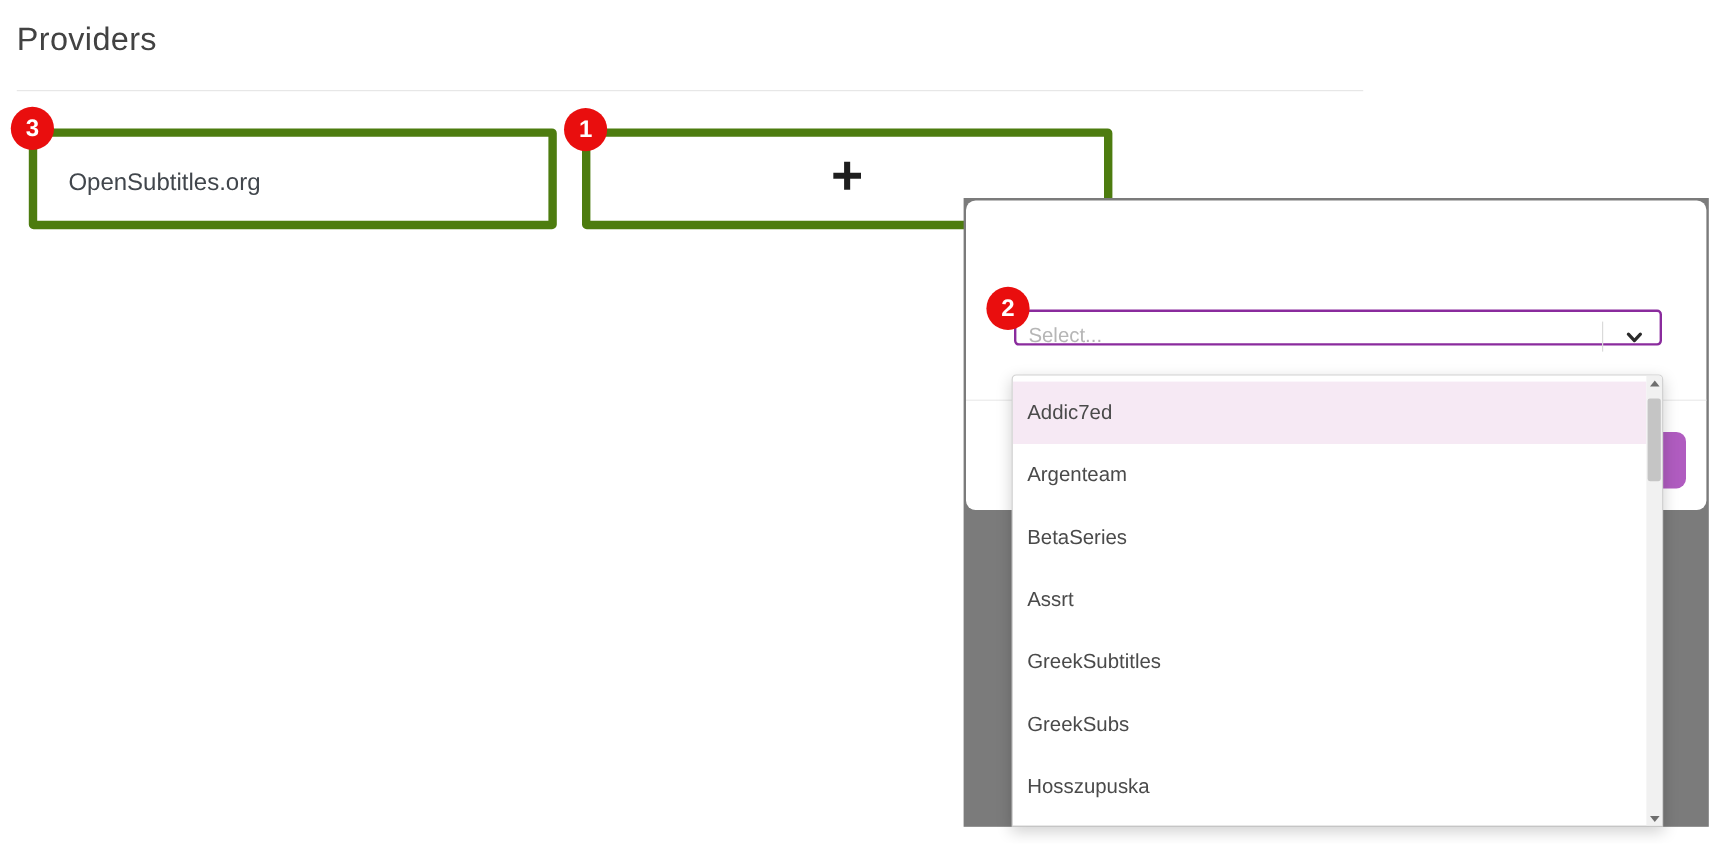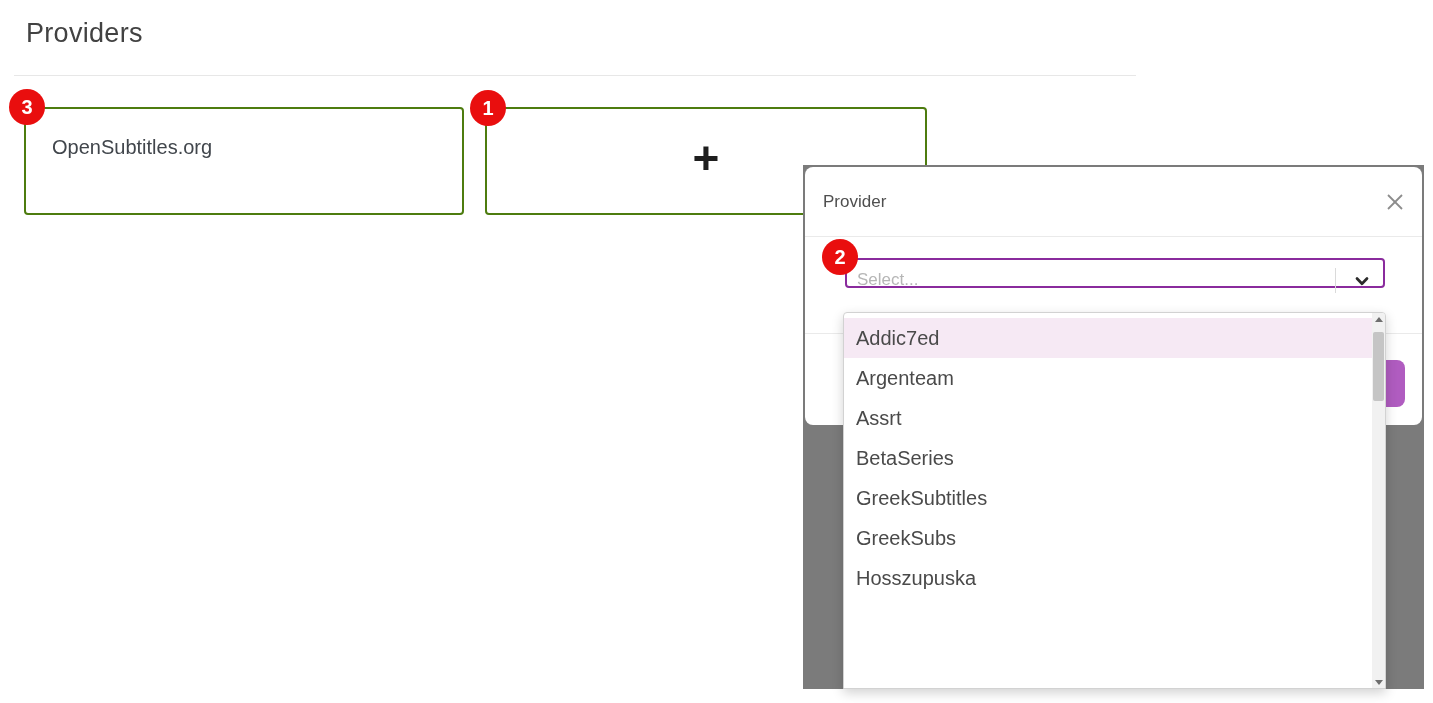--- a/index.html
+++ b/index.html
@@ -6,32 +6,32 @@
   html,body { width:1433px; height:703px; }
   body {
     position:relative;
     background:#ffffff;
     font-family:"Liberation Sans", sans-serif;
     overflow:hidden;
   }
 
   
   .page-title {
-    position:absolute; left:26px; top:18px;
+    position:absolute; left:14px; top:18px;
     font-size:27px; font-weight:400; color:#424242; letter-spacing:0.3px;
   }
   .top-divider {
     position:absolute; left:14px; top:75px; width:1122px; height:1px;
     background:#e7e7e7;
   }
 
   
   .card {
-    position:absolute; top:107px; height:108px;
-    background:#fff; border:2px solid #4d7c0f; border-radius:4px;
+    position:absolute; top:107px; height:84px;
+    background:#fff; border:7px solid #4d7c0f; border-radius:4px;
     z-index:1;
   }
   .card-provider { left:24px; width:440px; }
   .card-add {
     left:485px; width:442px;
     display:flex; align-items:center; justify-content:center;
     cursor:pointer;
   }
   .card-label {
     position:absolute; left:26px; top:27px;
@@ -94,22 +94,22 @@
 
   
   .dropdown {
     position:absolute; left:843px; top:312px; width:543px; height:377px;
     background:#fff; border:1px solid #d2d2d2; border-radius:4px 4px 0 0;
     box-shadow:0 4px 12px rgba(0,0,0,0.18);
     overflow:hidden; z-index:40;
   }
   .options { position:absolute; left:0; top:0; width:528px; padding-top:5px; }
   .option {
-    height:40px; display:flex; align-items:center; padding-left:12px;
-    font-size:20px; color:#4a4a4a; cursor:pointer;
+    height:52px; display:flex; align-items:center; padding-left:12px;
+    font-size:17px; color:#4a4a4a; cursor:pointer;
   }
   .option.highlighted { background:#f6e9f4; }
 
   .scrollbar {
     position:absolute; right:0; top:0; width:13px; height:375px;
     background:#f1f1f1;
   }
   .scroll-btn { position:absolute; left:0; width:13px; height:13px; cursor:pointer; }
   .scroll-up { top:0; }
   .scroll-down { bottom:0; }
@@ -149,51 +149,42 @@
 <div class="card card-provider">
   <span class="card-label">OpenSubtitles.org</span>
 </div>
 <div class="card card-add">
   <span class="plus-icon">+</span>
 </div>
 
 <div class="overlay">
 
   <div class="modal">
-    <div class="modal-header">
-      <span class="modal-title">Provider</span>
-      <span class="modal-close">
-        <svg width="18" height="18" viewBox="0 0 18 18">
-          <line x1="2" y1="2" x2="16" y2="16" stroke="#8c8c8c" stroke-width="1.8"></line>
-          <line x1="16" y1="2" x2="2" y2="16" stroke="#8c8c8c" stroke-width="1.8"></line>
-        </svg>
-      </span>
-    </div>
 
     <div class="select-control">
       <span class="select-placeholder">Select...</span>
       <span class="select-divider"></span>
       <span class="chevron-wrap">
         <svg width="18" height="18" viewBox="0 0 18 18">
           <path d="M4 6.5 L9 11.8 L14 6.5" fill="none" stroke="#2b2b2b" stroke-width="2.7" stroke-linecap="round" stroke-linejoin="round"></path>
         </svg>
       </span>
     </div>
 
     <div class="modal-footer-divider"></div>
     <button class="save-button">Save</button>
   </div>
 </div>
 
 <div class="dropdown">
   <div class="options">
     <div class="option highlighted">Addic7ed</div>
     <div class="option">Argenteam</div>
+    <div class="option">BetaSeries</div>
     <div class="option">Assrt</div>
-    <div class="option">BetaSeries</div>
     <div class="option">GreekSubtitles</div>
     <div class="option">GreekSubs</div>
     <div class="option">Hosszupuska</div>
   </div>
   <div class="scrollbar">
     <span class="scroll-btn scroll-up">
         <span class="tri-up"></span>
       </span>
     <span class="scroll-thumb"></span>
     <span class="scroll-btn scroll-down">

